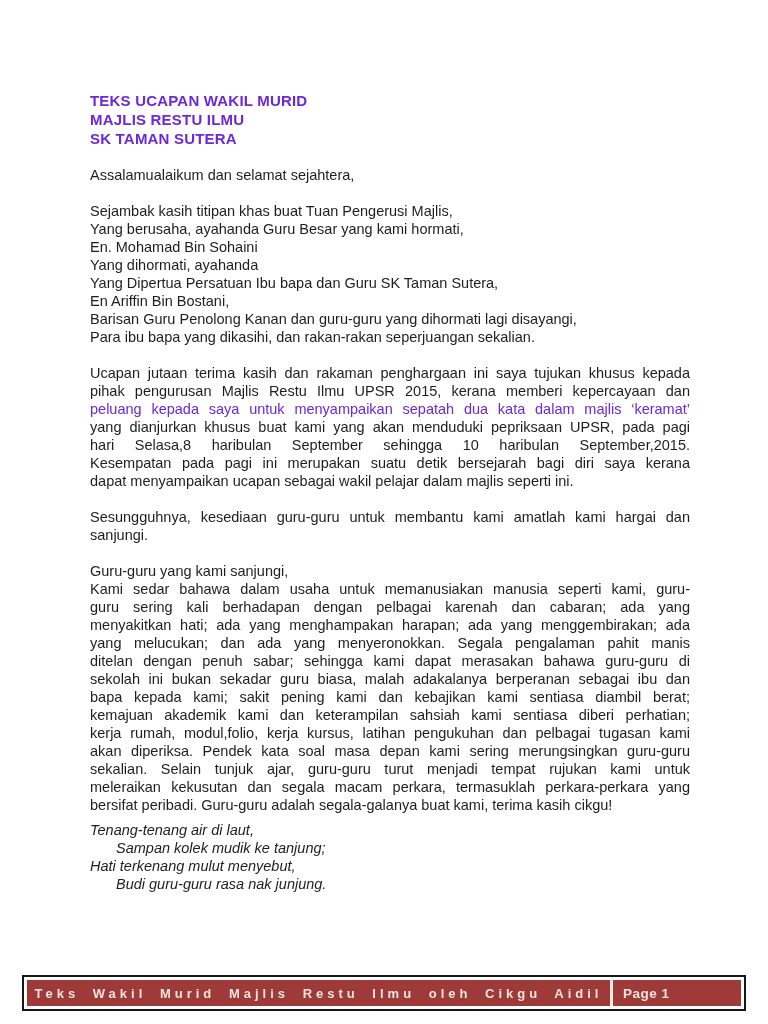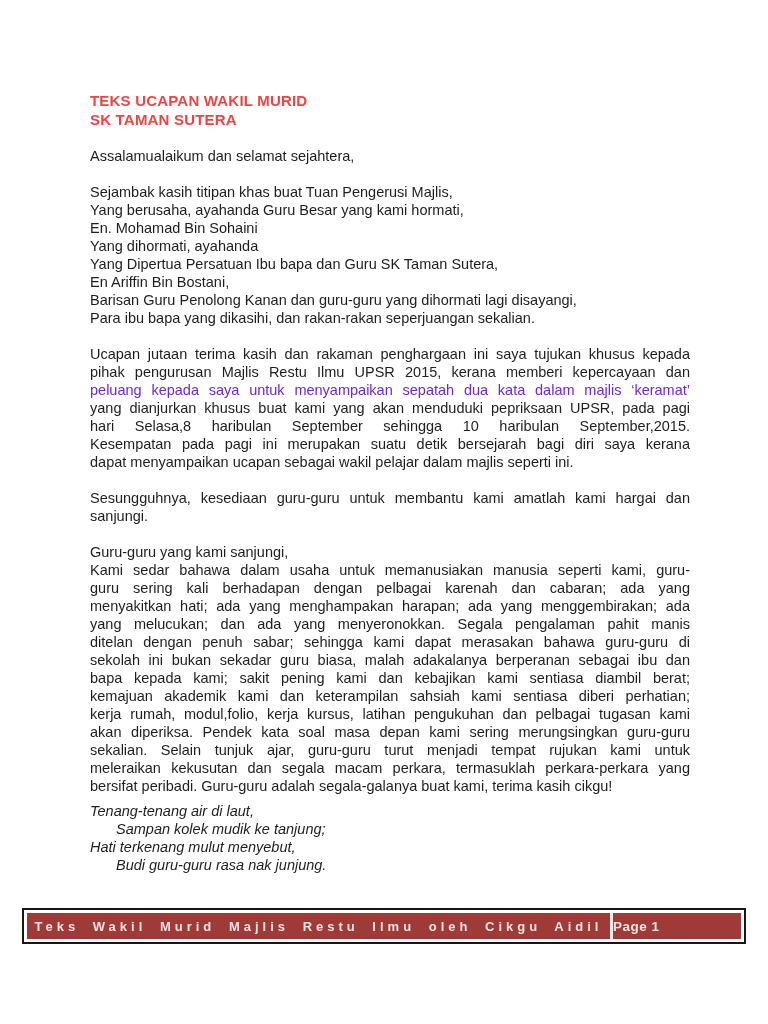--- a/index.html
+++ b/index.html
@@ -21,33 +21,33 @@
     font-size: 14.5px;
     line-height: 18px;
   }
   .block { margin: 0 0 18px 0; }
   .block.tight { margin-bottom: 0; }
   .title-block {
     text-align: center;
     font-weight: bold;
     font-size: 15px;
     line-height: 19px;
-    color: #ef4444;
+    color: #6d28d9;
     letter-spacing: 0.2px;
   }
   .line { text-align: left; }
   .line.j { text-align: justify; text-align-last: justify; }
   .line.muted { color: #6d28d9; }
   .pantun { font-style: italic; margin-top: 7px; }
   .pantun .indent { padding-left: 26px; }
 
   .footer-bar {
     position: absolute;
     left: 22px;
-    top: 908px;
+    top: 975px;
     width: 724px;
     height: 36px;
     background: #ffffff;
     border: 2px solid #161616;
     padding: 3px;
   }
   .footer-inner {
     display: flex;
     height: 26px;
     background: #9e3b38;
@@ -70,33 +70,34 @@
     background: #f4eae8;
   }
   .footer-page-cell {
     width: 128px;
     display: flex;
     align-items: center;
     color: #f2e3e0;
     font-weight: bold;
     font-size: 13.5px;
     letter-spacing: 0.5px;
-    padding-left: 0;
+    padding-left: 10px;
     white-space: nowrap;
   }
 </style>
 </head>
 <body>
 
 <div class="page">
 
   <div class="content">
 
     <div class="block title-block">
         <div class="line">TEKS UCAPAN WAKIL MURID</div>
+        <div class="line">MAJLIS RESTU ILMU</div>
         <div class="line">SK TAMAN SUTERA</div>
       </div>
 
     <div class="block">Assalamualaikum dan selamat sejahtera,</div>
 
     <div class="block">
         <div class="line">Sejambak kasih titipan khas buat Tuan Pengerusi Majlis,</div>
         <div class="line">Yang berusaha, ayahanda Guru Besar yang kami hormati,</div>
         <div class="line">En. Mohamad Bin Sohaini</div>
         <div class="line">Yang dihormati, ayahanda</div>

